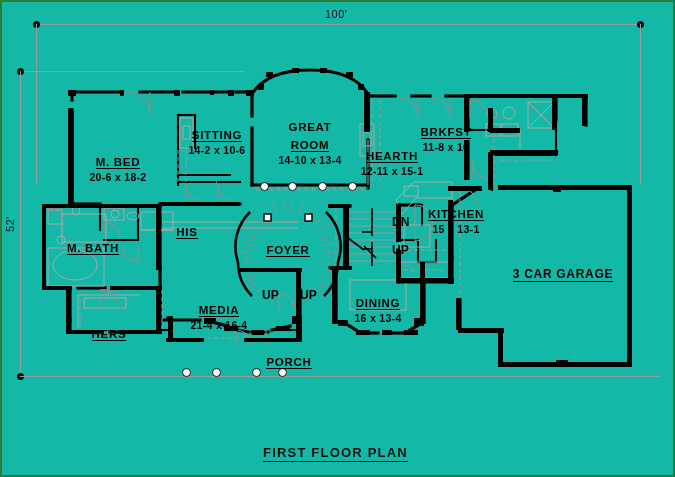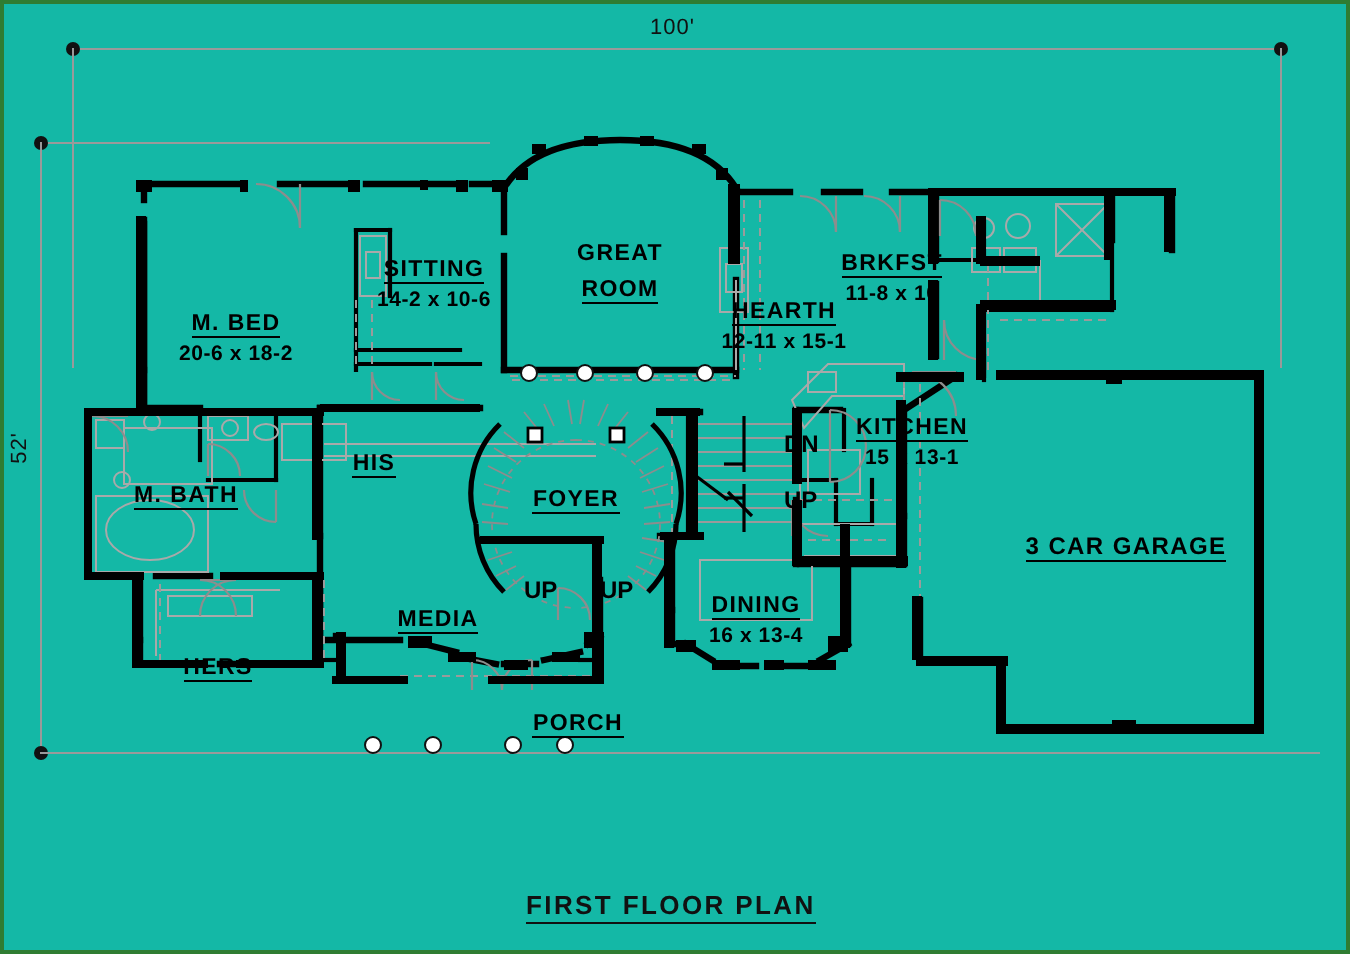--- a/index.html
+++ b/index.html
@@ -460,20 +460,21 @@
   </div>
 
   <div class="rlabel" style="left:176px;top:125px;width:82px;">
     <span class="rname">SITTING</span>
     <span class="rdim">14-2 x 10-6</span>
   </div>
 
   <div class="rlabel" style="left:252px;top:117px;width:116px;">
     <span class="rname" style="border-bottom:none;">GREAT</span><br>
     <span class="rname">ROOM</span>
+    <span class="rdim">14-10 x 13-4</span>
   </div>
 
   <div class="rlabel" style="left:340px;top:146px;width:104px;">
     <span class="rname">HEARTH</span>
     <span class="rdim">12-11 x 15-1</span>
   </div>
 
   <div class="rlabel" style="left:404px;top:122px;width:84px;">
     <span class="rname">BRKFST</span>
     <span class="rdim">11-8 x 10</span>
@@ -484,20 +485,21 @@
     <span class="rdim">15 x 13-1</span>
   </div>
 
   <div class="rlabel" style="left:330px;top:293px;width:96px;">
     <span class="rname">DINING</span>
     <span class="rdim">16 x 13-4</span>
   </div>
 
   <div class="rlabel" style="left:164px;top:300px;width:110px;">
     <span class="rname">MEDIA</span>
+    <span class="rdim">21-4 x 16-4</span>
   </div>
 
   <div class="rlabel" style="left:50px;top:238px;width:86px;">
     <span class="rname">M. BATH</span>
   </div>
 
   <div class="rlabel" style="left:166px;top:222px;width:42px;">
     <span class="rname">HIS</span>
   </div>
 

